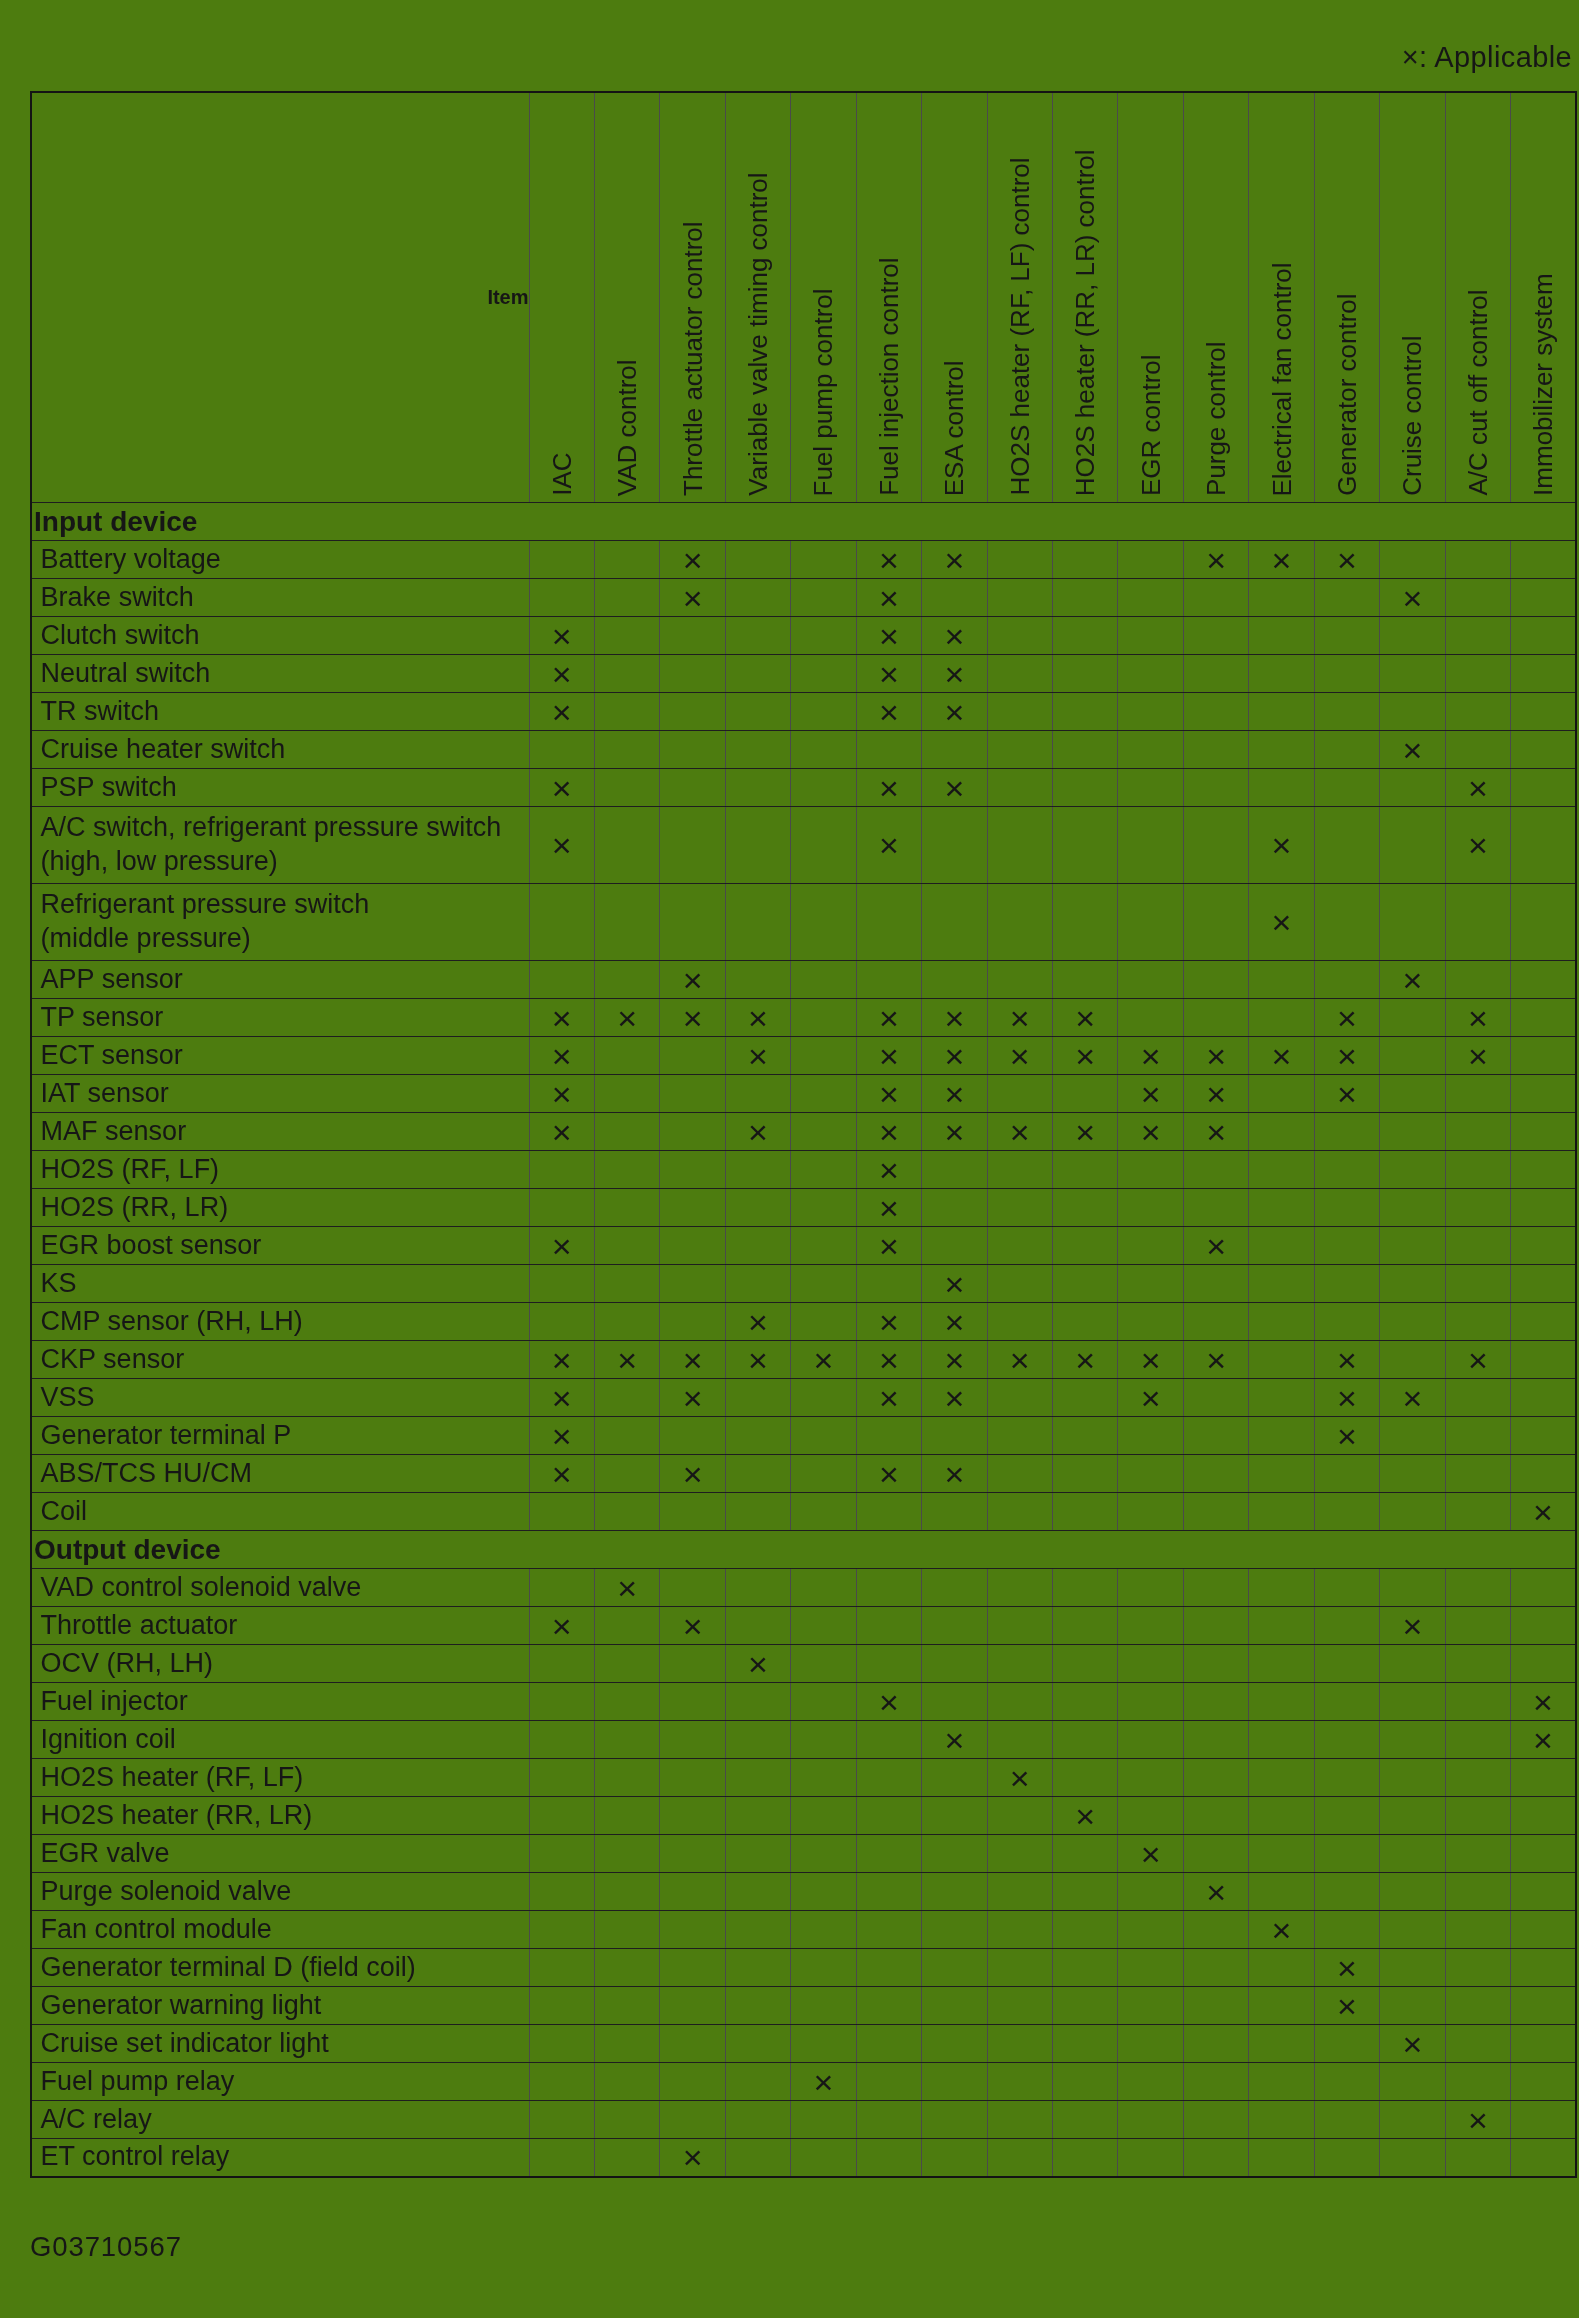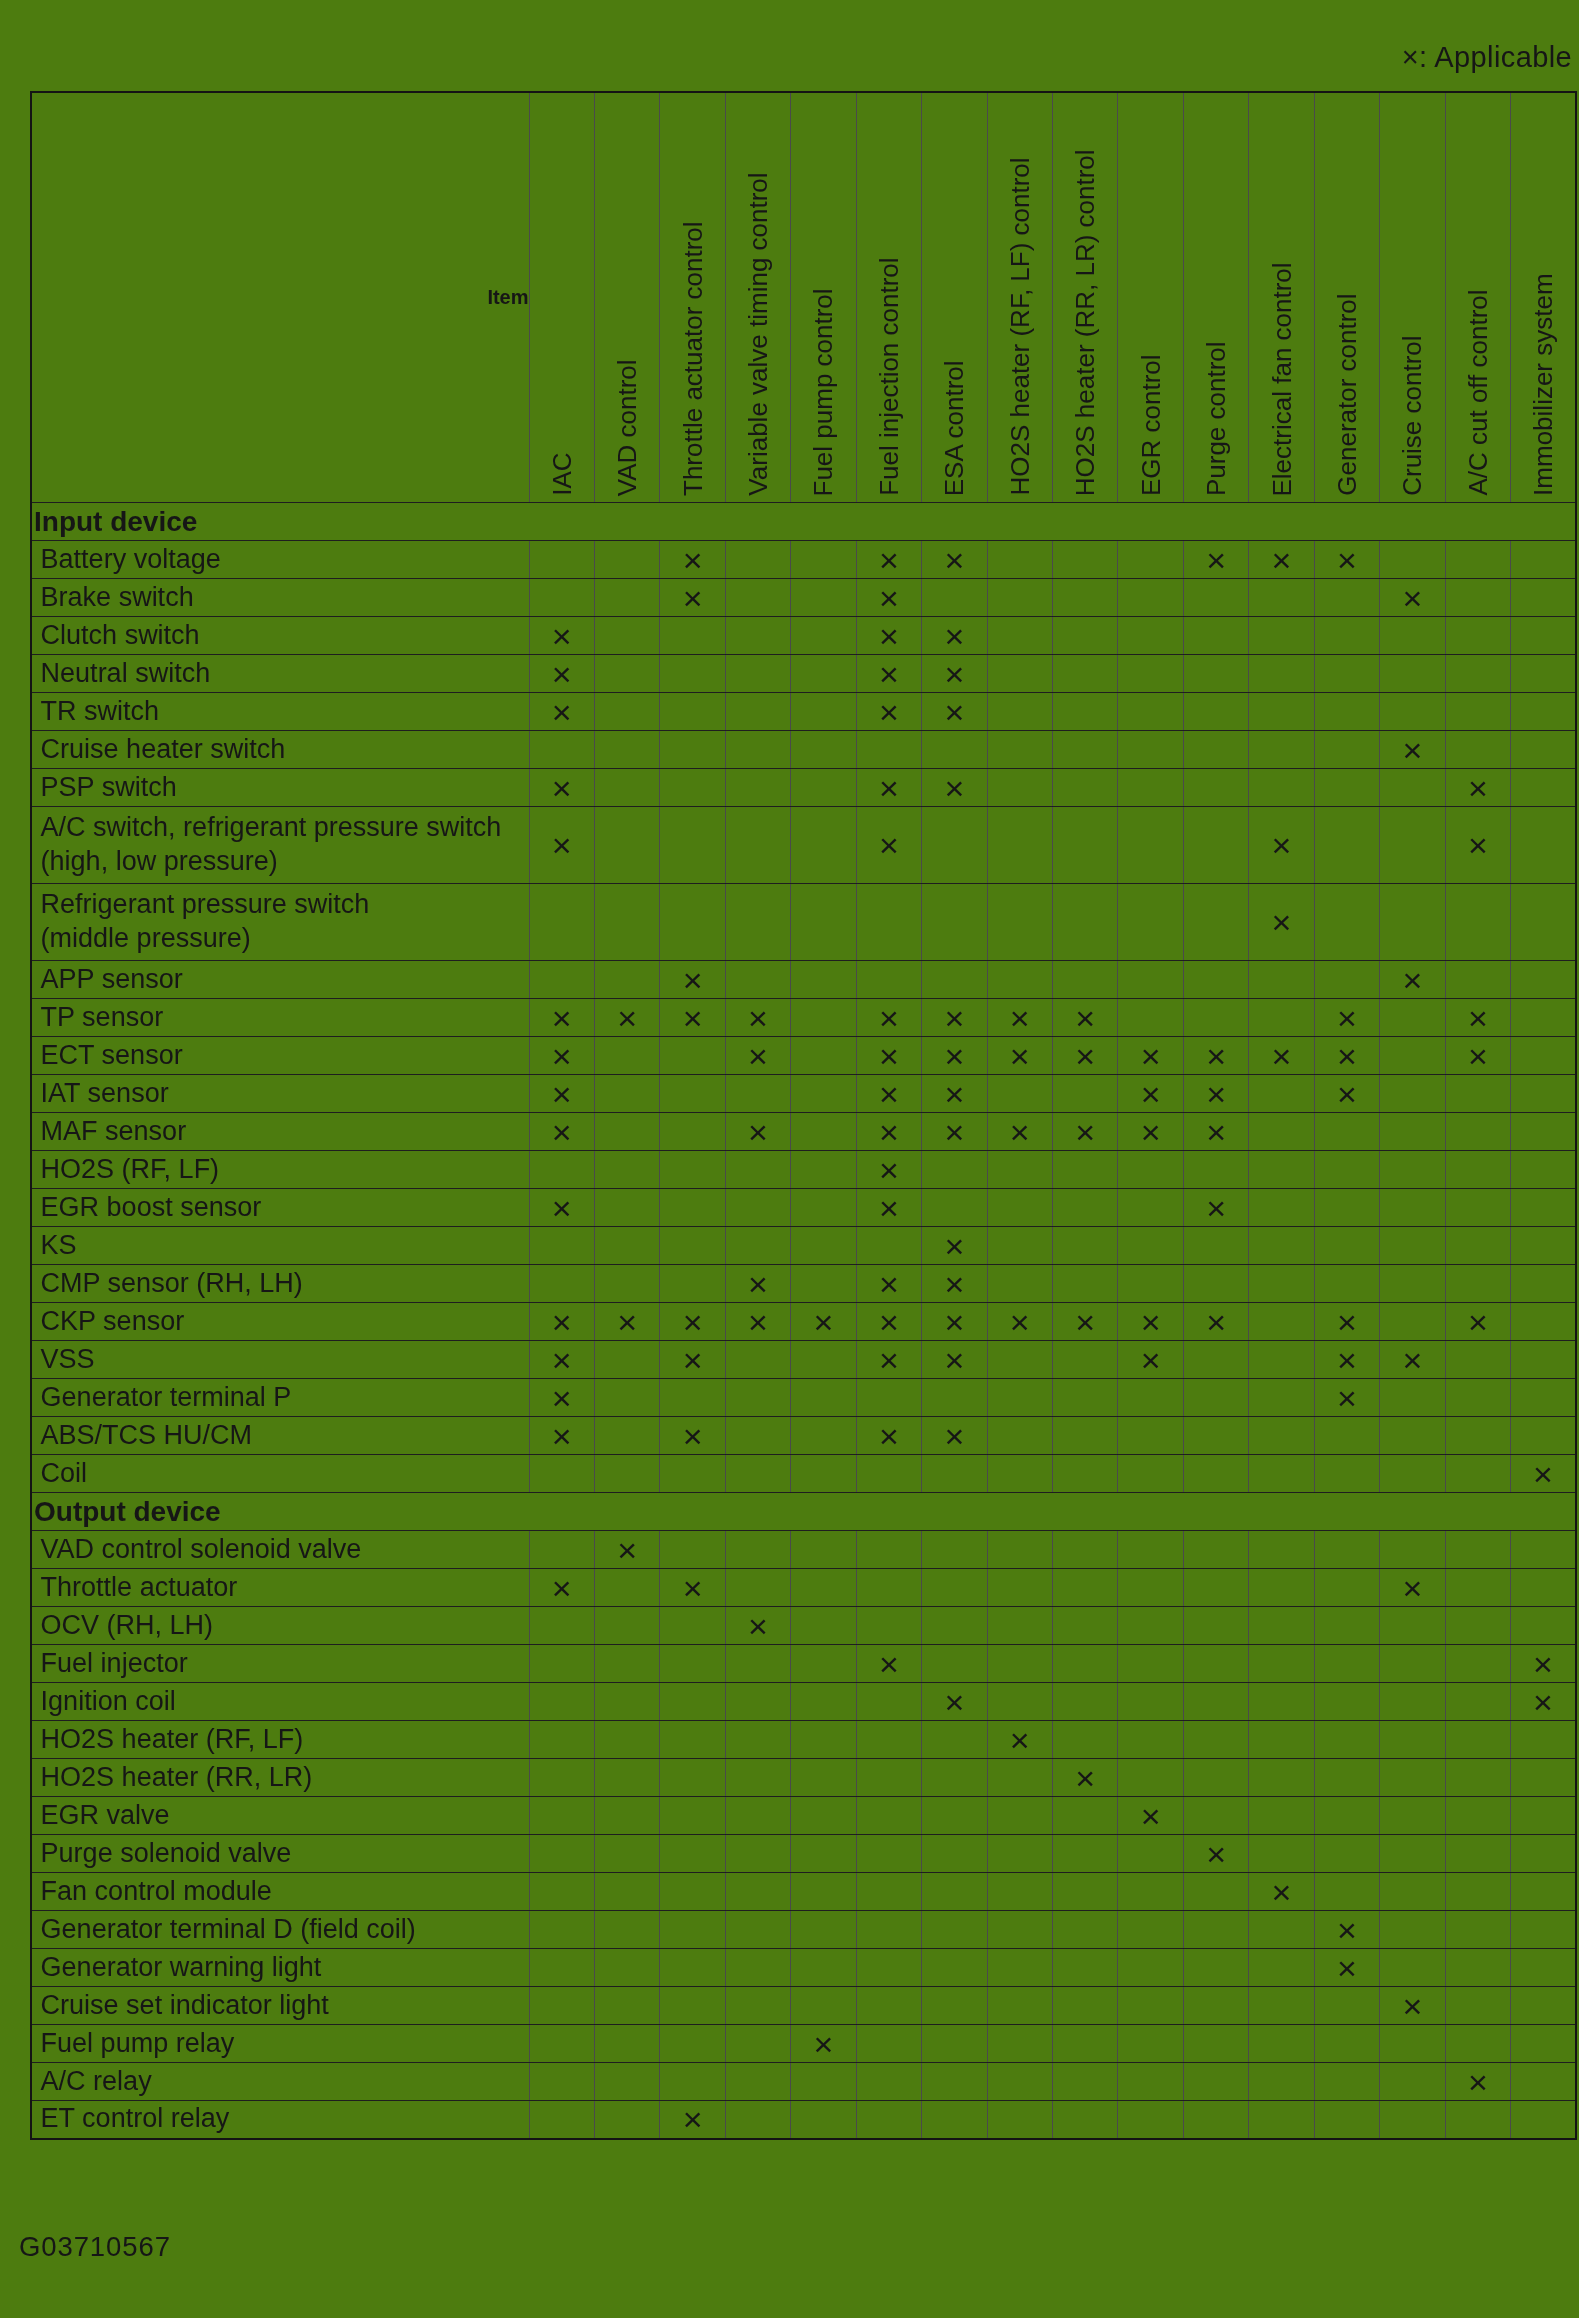--- a/index.html
+++ b/index.html
@@ -71,21 +71,21 @@
     line-height:1.25;
   }
   td.mark-cell{
     text-align:center;
     vertical-align:middle;
     font-size:34px;
     line-height:1;
   }
   .footer{
     position:absolute;
-    left:19px;top:2231px;
+    left:30px;top:2231px;
     font-size:27.5px;
     letter-spacing:0.9px;
   }
 </style>
 </head>
 <body>
 
 <div class="page">
 
   <div class="note">×: Applicable</div>
@@ -416,20 +416,39 @@
           <td class="mark-cell"></td>
           <td class="mark-cell"></td>
           <td class="mark-cell"></td>
           <td class="mark-cell"></td>
           <td class="mark-cell"></td>
           <td class="mark-cell"></td>
           <td class="mark-cell"></td>
           <td class="mark-cell"></td>
         </tr>
         <tr class="row-std">
+          <td class="item-cell">HO2S (RR, LR)</td>
+          <td class="mark-cell"></td>
+          <td class="mark-cell"></td>
+          <td class="mark-cell"></td>
+          <td class="mark-cell"></td>
+          <td class="mark-cell"></td>
+          <td class="mark-cell">×</td>
+          <td class="mark-cell"></td>
+          <td class="mark-cell"></td>
+          <td class="mark-cell"></td>
+          <td class="mark-cell"></td>
+          <td class="mark-cell"></td>
+          <td class="mark-cell"></td>
+          <td class="mark-cell"></td>
+          <td class="mark-cell"></td>
+          <td class="mark-cell"></td>
+          <td class="mark-cell"></td>
+        </tr>
+        <tr class="row-std">
           <td class="item-cell">EGR boost sensor</td>
           <td class="mark-cell">×</td>
           <td class="mark-cell"></td>
           <td class="mark-cell"></td>
           <td class="mark-cell"></td>
           <td class="mark-cell"></td>
           <td class="mark-cell">×</td>
           <td class="mark-cell"></td>
           <td class="mark-cell"></td>
           <td class="mark-cell"></td>

